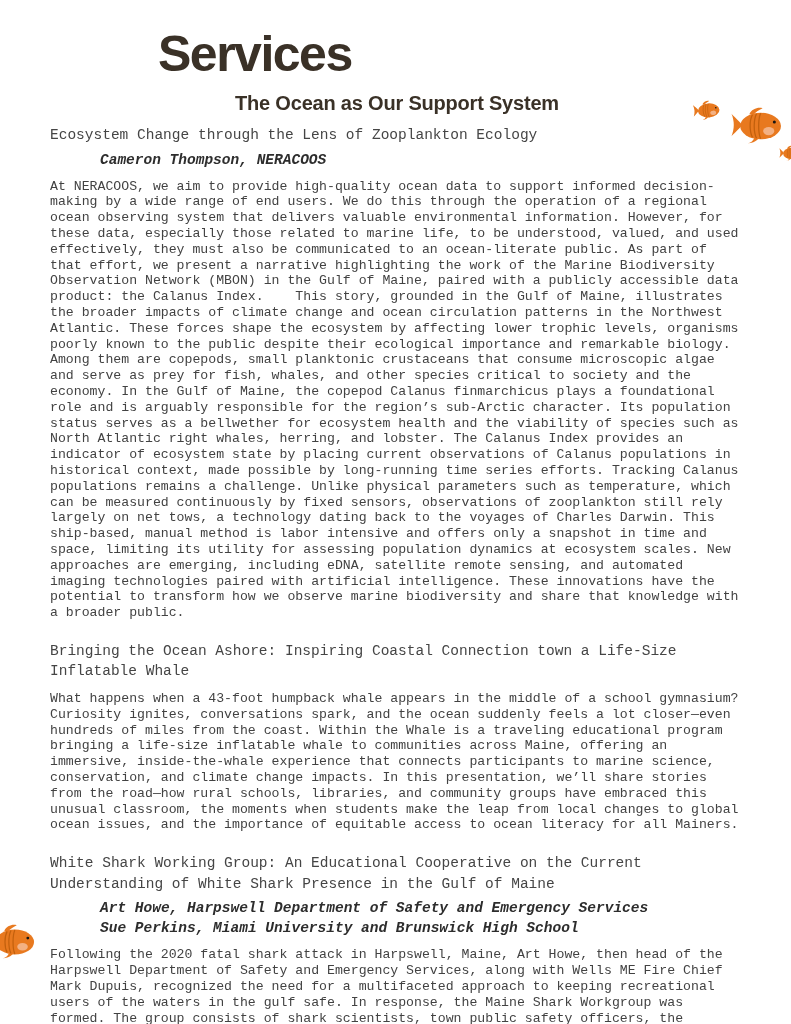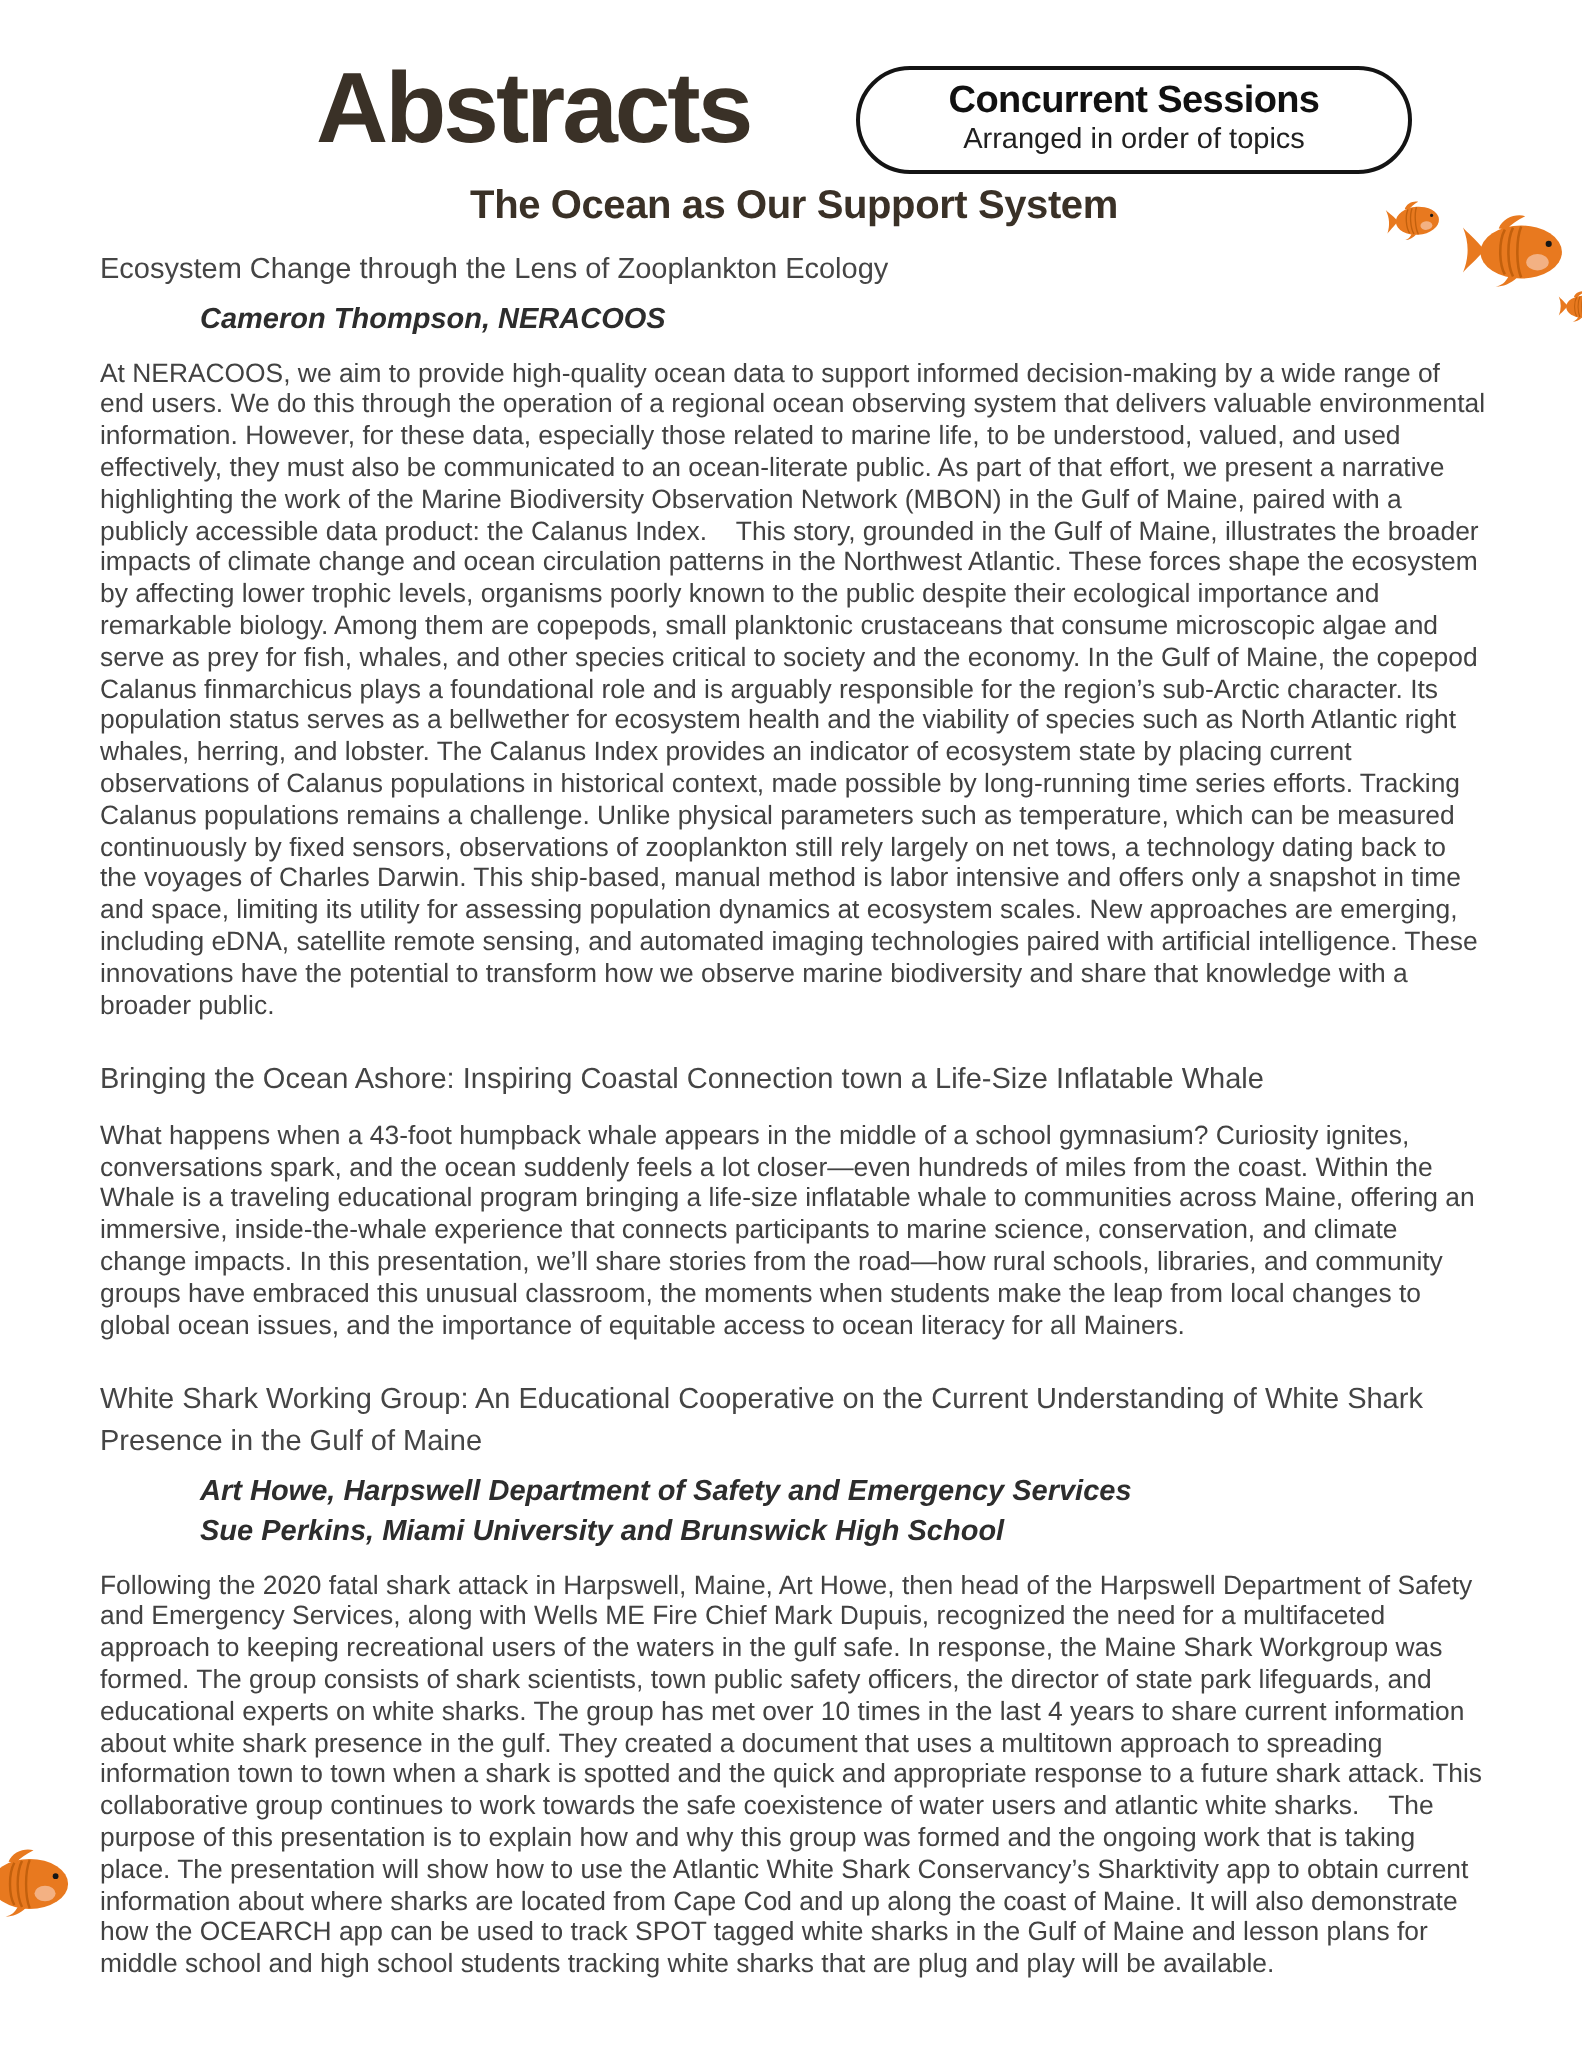--- a/index.html
+++ b/index.html
@@ -25,21 +25,21 @@
     display:flex; flex-direction:column; align-items:center; justify-content:center;
   }
   .badge-title { font-size:19px; font-weight:800; color:#111111; line-height:1.15; letter-spacing:-0.3px; }
   .badge-subtitle { font-size:14.5px; font-weight:400; color:#212121; line-height:1.2; }
   
   .content { position:absolute; left:50px; top:92px; width:694px; }
   .section-heading {
     font-size:20px; font-weight:800; color:#3a3127;
     letter-spacing:-0.2px; margin:0 0 10px 0; line-height:1.15;text-align:center;
   }
-  .abstract { margin-top:20px; }
+  .abstract { margin-top:20px;font-family:Liberation Mono, monospace; }
   .abstract:first-of-type { margin-top:0; }
   .abstract-title {
     font-size:14.5px; font-weight:400; color:#454545;
     line-height:1.42; margin:0 0 4px 0;
   }
   .abstract-authors { margin:0 0 0 50px; }
   .author {
     font-size:14.5px; font-weight:700; font-style:italic;
     color:#2d2d2d; line-height:1.38;
   }
@@ -70,26 +70,22 @@
         <ellipse cx="58" cy="39" rx="40" ry="26" fill="#e8791f"></ellipse>
         <path d="M42,17 C36,28 36,50 42,61" stroke="#c2600d" stroke-width="2.5" fill="none"></path>
         <path d="M50,15 C44,27 44,51 50,63" stroke="#c2600d" stroke-width="2.5" fill="none"></path>
         <path d="M58,14 C53,26 53,52 58,64" stroke="#c2600d" stroke-width="2.5" fill="none"></path>
         <ellipse cx="74" cy="49" rx="11" ry="8" fill="#f3b183"></ellipse>
         <circle cx="85" cy="31" r="3" fill="#161616"></circle>
       </g>
     </defs>
   </svg>
 
-  <h1 class="page-title">Abstracts</h1>
+  <h1 class="page-title">Services</h1>
 
-  <div class="badge">
-    <div class="badge-title">Concurrent Sessions</div>
-    <div class="badge-subtitle">Arranged in order of topics</div>
-  </div>
 
   <svg class="fish fish-top-small" viewBox="0 0 100 74">
       <use href="#fishShape"></use>
     </svg>
   <svg class="fish fish-top-big" viewBox="0 0 100 74">
       <use href="#fishShape"></use>
     </svg>
   <svg class="fish fish-right-sliver" viewBox="0 0 100 74">
       <use href="#fishShape"></use>
     </svg>

